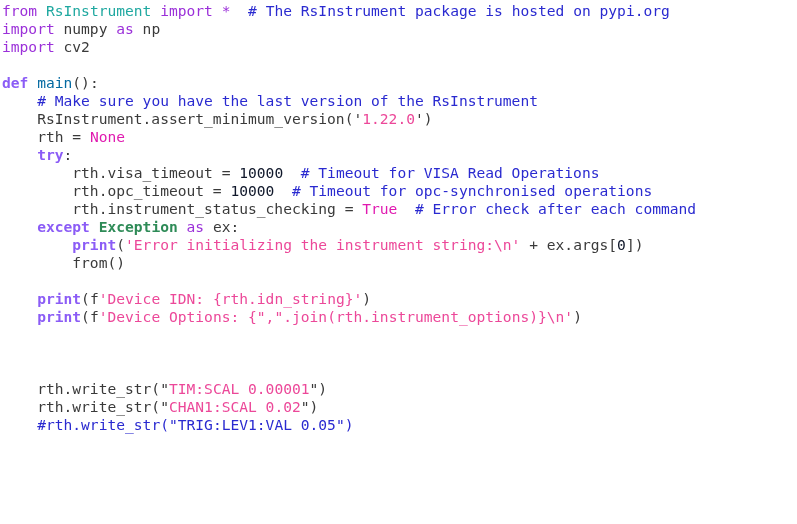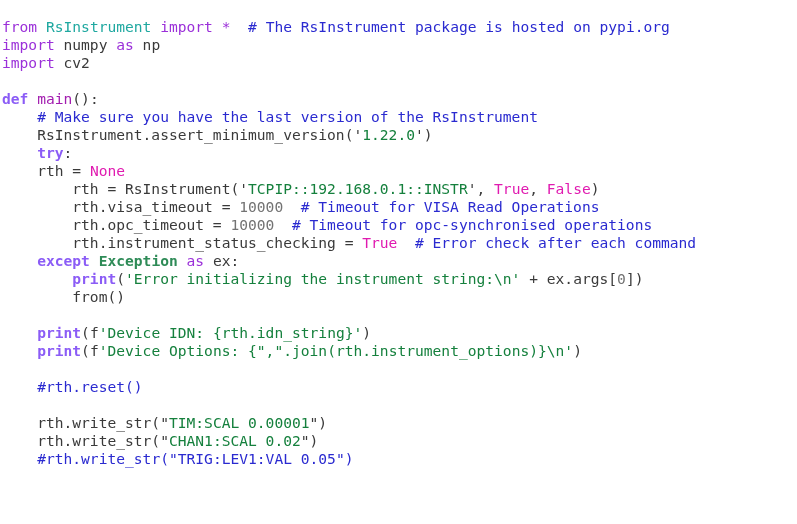--- a/index.html
+++ b/index.html
@@ -12,67 +12,65 @@
     height: 524px;
     overflow: hidden;
     font-family: "DejaVu Sans Mono", "Liberation Mono", monospace;
   }
   #code-view {
     padding: 2px 0 0 0;
     box-sizing: border-box;
     width: 797px;
     height: 432px;
     background: #ffffff;
-    margin-top: 16px;
   }
   .code-line {
     height: 18px;
     line-height: 18px;
     font-size: 14.6px;
     white-space: pre;
     color: #3a3a3a;
     letter-spacing: 0px;
     padding-left: 2px;
   }
   .code-line.blank { }
 
   
   .t-kw      { color: #9b30d9; }          
   .t-kw2     { color: #8b5cf6; font-weight: bold; }  
   .t-mod     { color: #1fa8a0; }          
-  .t-fn      { color: #a21caf; }          
+  .t-fn      { color: #0369a1; }          
   .t-comment { color: #2a2ad0; }          
-  .t-str     { color: #15803d; }          
-  .t-num     { color: #737373; }          
+  .t-str     { color: #ec4899; }          
+  .t-num     { color: #0f172a; }          
   .t-const   { color: #e01ab0; }          
   .t-exc     { color: #2e8b57; font-weight: bold; }          
   .t-plain   { color: #3a3a3a; }          
 </style>
 </head>
 <body>
 
 <div id="code-view">
     <div class="code-line"><span class="t-kw">from</span><span class="t-plain"> </span><span class="t-mod">RsInstrument</span><span class="t-plain"> </span><span class="t-kw">import</span><span class="t-plain"> </span><span class="t-kw">*</span><span class="t-plain">  </span><span class="t-comment"># The RsInstrument package is hosted on pypi.org</span></div>
     <div class="code-line"><span class="t-kw">import</span><span class="t-plain"> numpy </span><span class="t-kw">as</span><span class="t-plain"> np</span></div>
     <div class="code-line"><span class="t-kw">import</span><span class="t-plain"> cv2</span></div>
     <div class="code-line blank">&nbsp;</div>
     <div class="code-line"><span class="t-kw2">def</span><span class="t-plain"> </span><span class="t-fn">main</span><span class="t-plain">():</span></div>
     <div class="code-line"><span class="t-plain">    </span><span class="t-comment"># Make sure you have the last version of the RsInstrument</span></div>
     <div class="code-line"><span class="t-plain">    RsInstrument.assert_minimum_version(</span><span class="t-plain">'</span><span class="t-str">1.22.0</span><span class="t-plain">'</span><span class="t-plain">)</span></div>
+    <div class="code-line"><span class="t-plain">    rth = </span><span class="t-const">None</span></div>
     <div class="code-line"><span class="t-plain">    </span><span class="t-kw2">try</span><span class="t-plain">:</span></div>
-    <div class="code-line"><span class="t-plain">    rth = </span><span class="t-const">None</span></div>
-    <div class="code-line"><span class="t-plain">        rth = RsInstrument(</span><span class="t-plain">'</span><span class="t-str">TCPIP::192.168.0.1::INSTR</span><span class="t-plain">'</span><span class="t-plain">, </span><span class="t-const">True</span><span class="t-plain">, </span><span class="t-const">False</span><span class="t-plain">)</span></div>
     <div class="code-line"><span class="t-plain">        rth.visa_timeout = </span><span class="t-num">10000</span><span class="t-plain">  </span><span class="t-comment"># Timeout for VISA Read Operations</span></div>
     <div class="code-line"><span class="t-plain">        rth.opc_timeout = </span><span class="t-num">10000</span><span class="t-plain">  </span><span class="t-comment"># Timeout for opc-synchronised operations</span></div>
     <div class="code-line"><span class="t-plain">        rth.instrument_status_checking = </span><span class="t-const">True</span><span class="t-plain">  </span><span class="t-comment"># Error check after each command</span></div>
     <div class="code-line"><span class="t-plain">    </span><span class="t-kw2">except</span><span class="t-plain"> </span><span class="t-exc">Exception</span><span class="t-plain"> </span><span class="t-kw">as</span><span class="t-plain"> ex:</span></div>
     <div class="code-line"><span class="t-plain">        </span><span class="t-kw2">print</span><span class="t-plain">(</span><span class="t-str">'Error initializing the instrument string:\n'</span><span class="t-plain"> + ex.args[</span><span class="t-num">0</span><span class="t-plain">])</span></div>
     <div class="code-line"><span class="t-plain">        from()</span></div>
     <div class="code-line blank">&nbsp;</div>
     <div class="code-line"><span class="t-plain">    </span><span class="t-kw2">print</span><span class="t-plain">(</span><span class="t-plain">f</span><span class="t-str">'Device IDN: {rth.idn_string}'</span><span class="t-plain">)</span></div>
     <div class="code-line"><span class="t-plain">    </span><span class="t-kw2">print</span><span class="t-plain">(</span><span class="t-plain">f</span><span class="t-str">'Device Options: {",".join(rth.instrument_options)}\n'</span><span class="t-plain">)</span></div>
     <div class="code-line blank">&nbsp;</div>
-    <div class="code-line"><span class="t-plain">    </span><span class="t-comment">#rth.reset()</span></div>
+    <div class="code-line"><span class="t-plain">    </span></div>
     <div class="code-line blank">&nbsp;</div>
     <div class="code-line"><span class="t-plain">    rth.write_str(</span><span class="t-plain">"</span><span class="t-str">TIM:SCAL 0.00001</span><span class="t-plain">"</span><span class="t-plain">)</span></div>
     <div class="code-line"><span class="t-plain">    rth.write_str(</span><span class="t-plain">"</span><span class="t-str">CHAN1:SCAL 0.02</span><span class="t-plain">"</span><span class="t-plain">)</span></div>
     <div class="code-line"><span class="t-plain">    </span><span class="t-comment">#rth.write_str("TRIG:LEV1:VAL 0.05")</span></div>
   </div>
 
 </body></html>

